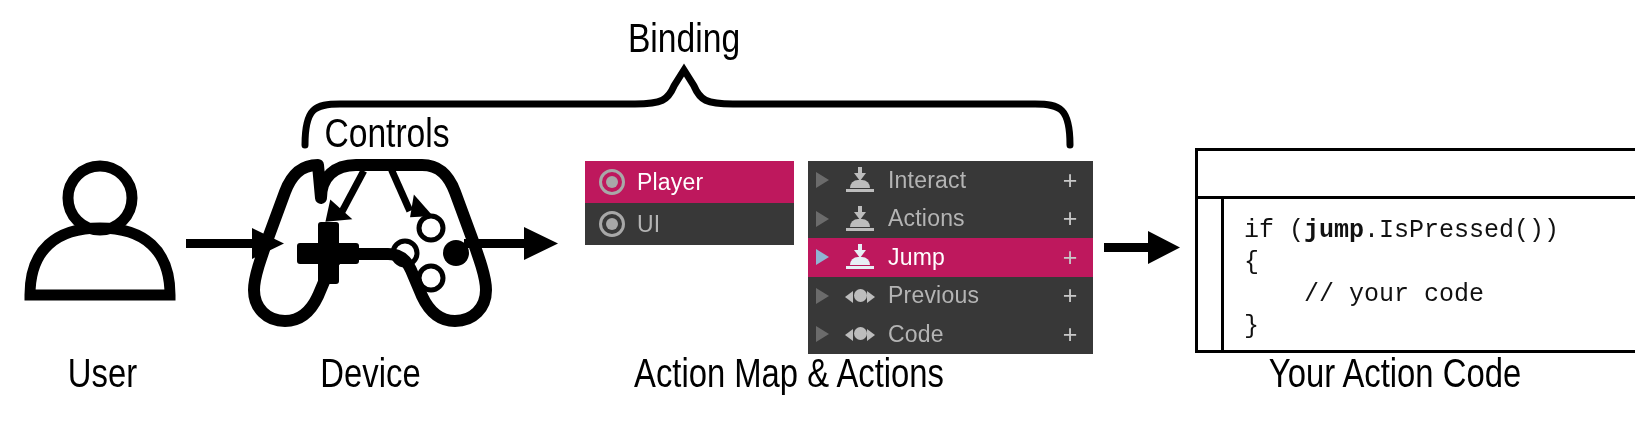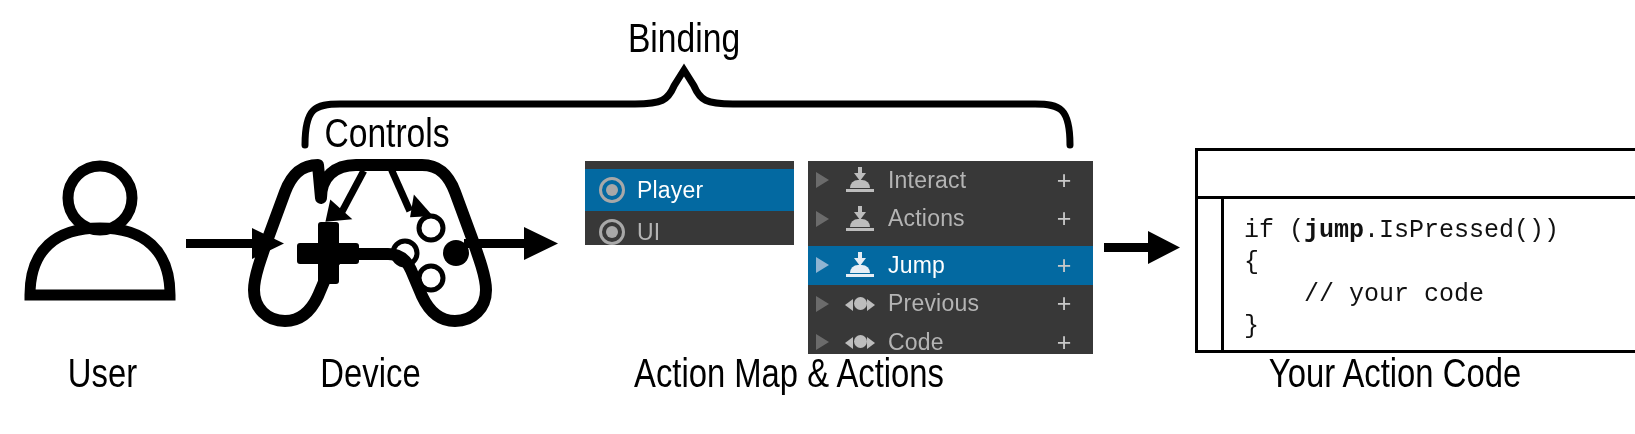--- a/index.html
+++ b/index.html
@@ -25,35 +25,35 @@
     font-size:41px;line-height:1;color:#000;white-space:nowrap;
     transform:scaleX(.82);transform-origin:50% 50%;text-align:center;
   }
 
   
   .panel{position:absolute;background:#383838;}
   .row{
     display:flex;align-items:center;box-sizing:border-box;
     color:#b4b4b4;font-size:23px;width:100%;
   }
-  .row.sel{background:#0369a1;color:#ffffff;margin-top:8px;}
+  .row.sel{background:#be185d;color:#ffffff;}
   .row .lbl{flex:1 1 auto;white-space:nowrap;letter-spacing:.2px;}
   .row .plus{flex:0 0 auto;color:#c8c8c8;font-size:25px;line-height:1;
              width:34px;text-align:center;}
 
   
   #action-map-panel .row{height:42px;padding:0 12px 0 14px;}
   .amicon{flex:0 0 auto;width:26px;height:26px;margin-right:12px;position:relative;}
   .amicon::before{content:"";position:absolute;inset:0;border-radius:50%;
       border:3px solid #a8a8a8;box-sizing:border-box;}
   .amicon::after{content:"";position:absolute;left:7px;top:7px;width:12px;height:12px;
       border-radius:50%;background:#a8a8a8;}
 
   
-  #actions-panel .row{height:38.5px;padding:0 12px 0 8px;}
+  #actions-panel .row{height:38.5px;padding:0 6px 0 8px;}
   .foldout{flex:0 0 auto;width:0;height:0;margin-right:16px;
      border-left:13px solid #6b6b6b;border-top:8px solid transparent;border-bottom:8px solid transparent;}
   .row.sel .foldout{border-left-color:#8fb4d2;}
   .acticon{flex:0 0 auto;width:30px;height:26px;margin-right:13px;position:relative;}
 
   
   .ic-button .stem{position:absolute;left:13px;top:0px;width:4px;height:9px;background:#bdbdbd;}
   .ic-button .head{position:absolute;left:9px;top:6px;width:0;height:0;
       border-left:6px solid transparent;border-right:6px solid transparent;border-top:8px solid #bdbdbd;}
   .ic-button .mound{position:absolute;left:5px;top:13px;width:20px;height:8px;background:#bdbdbd;

